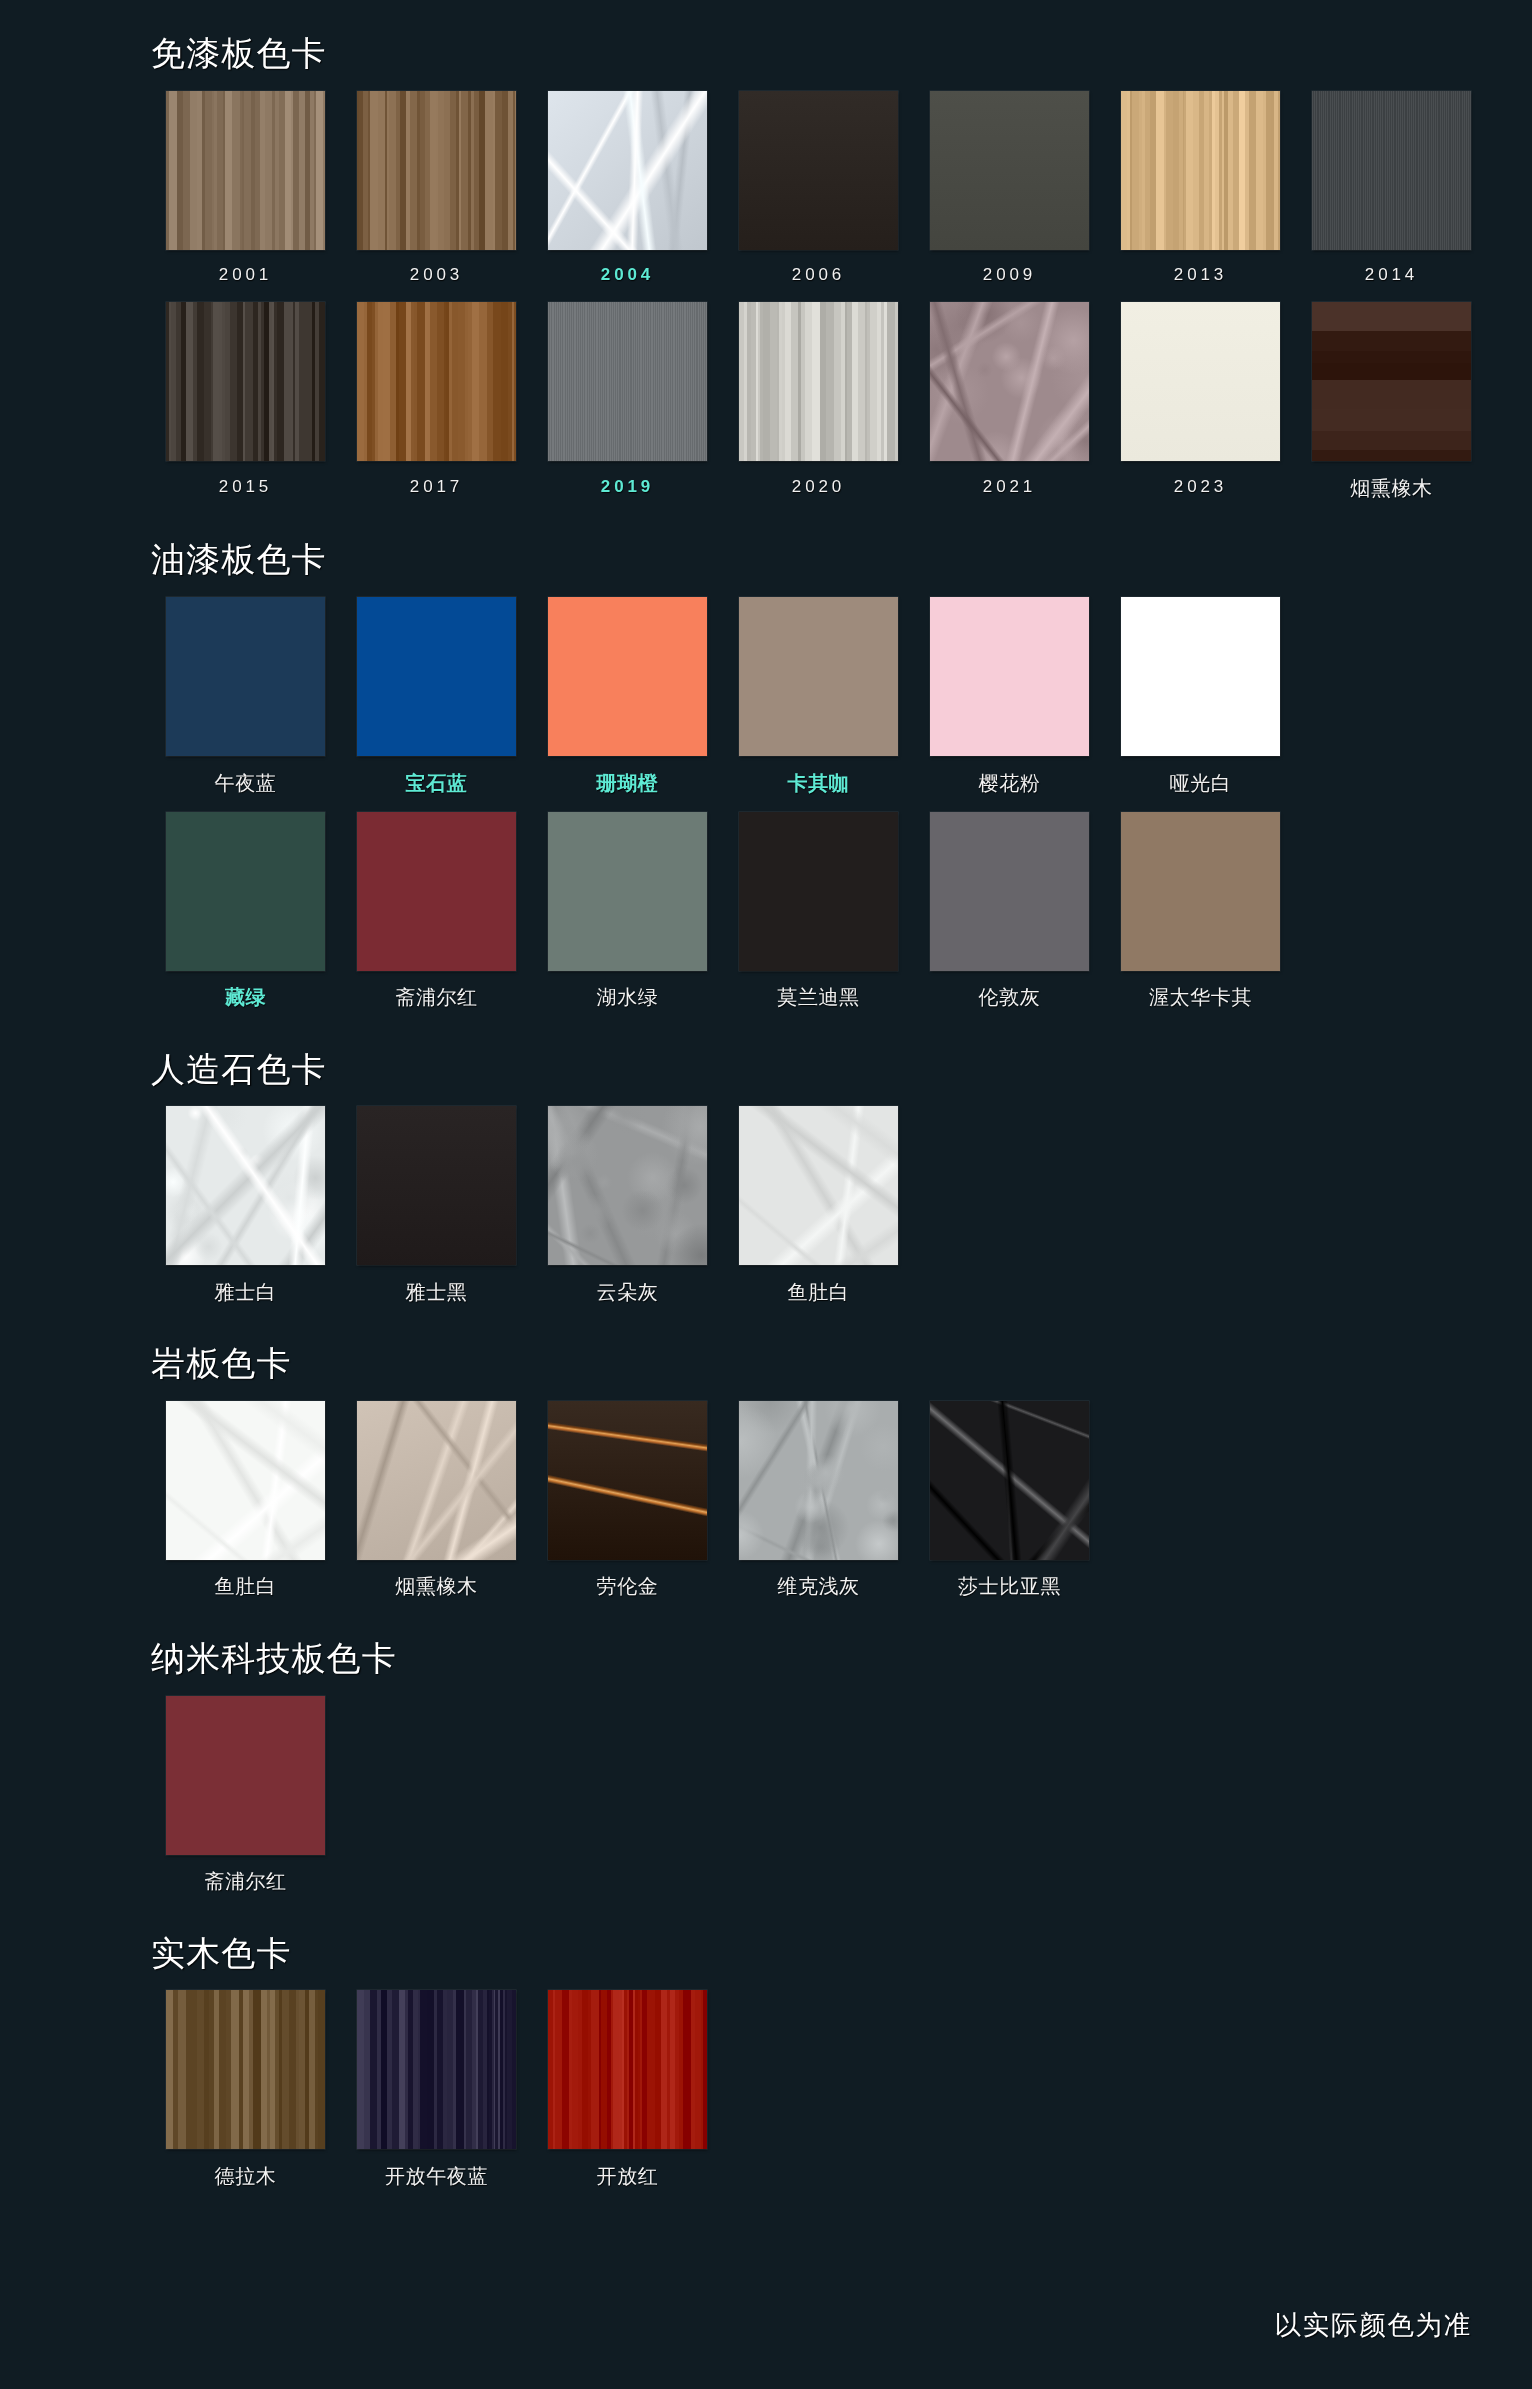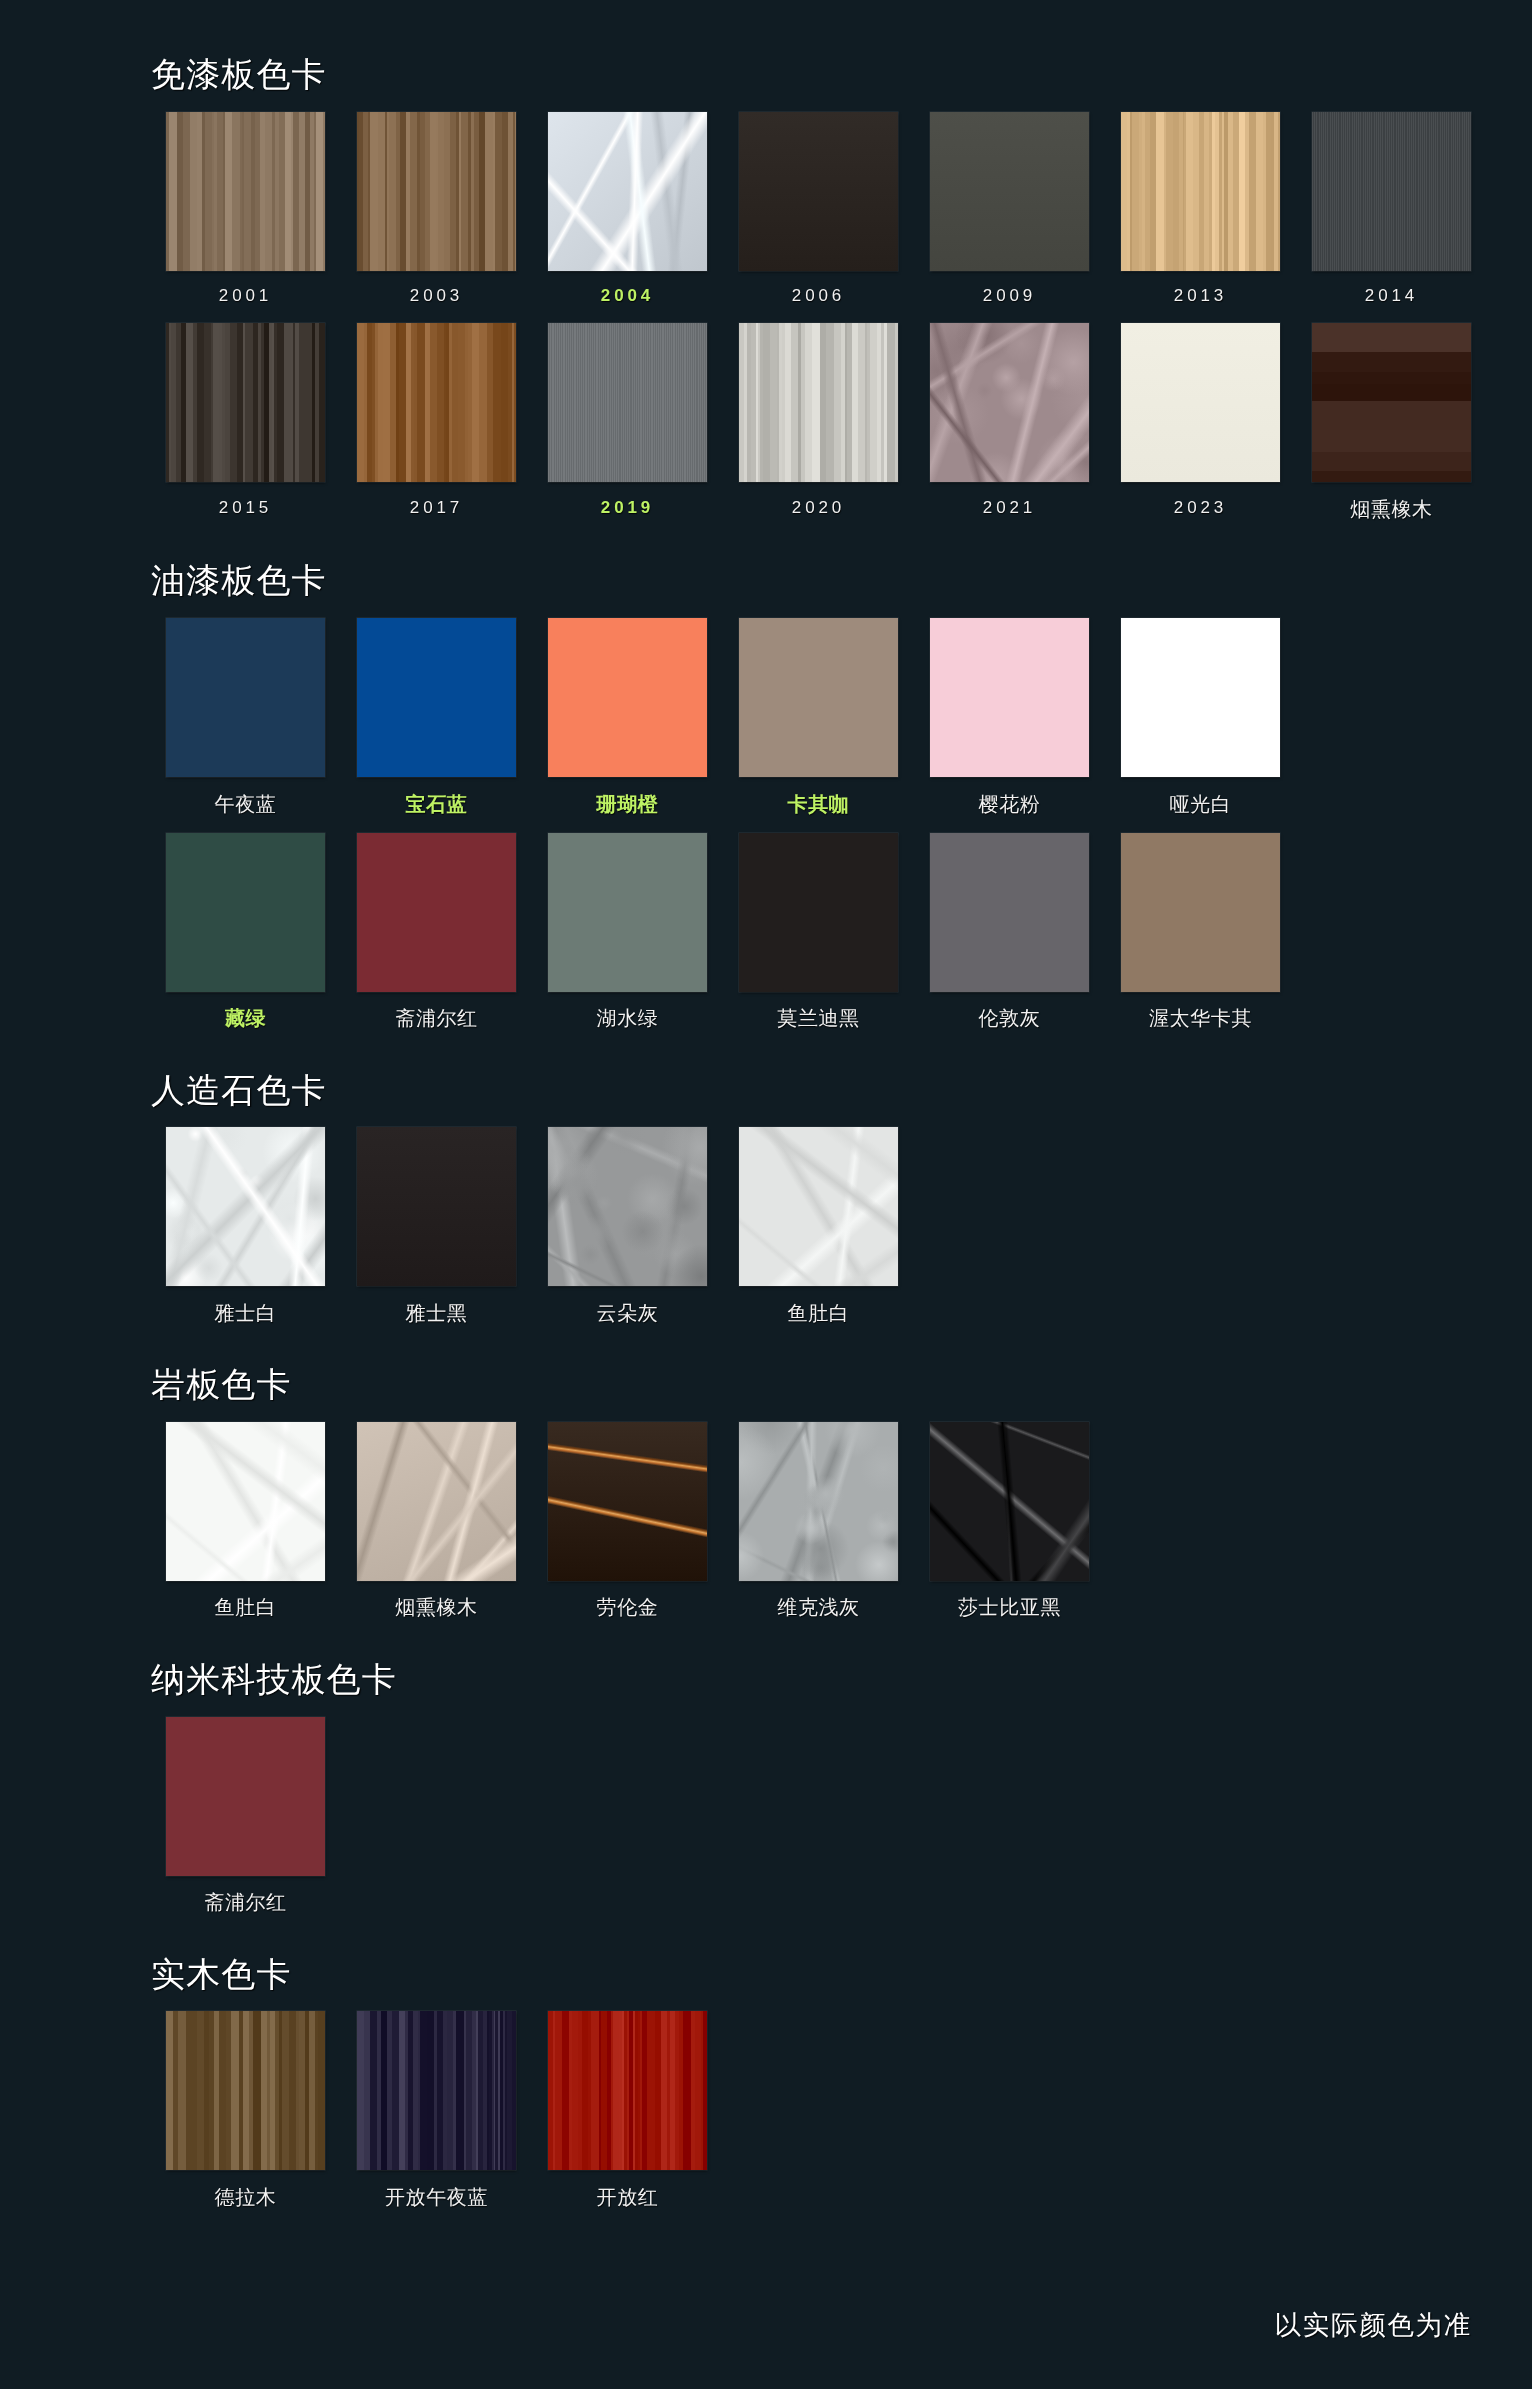--- a/index.html
+++ b/index.html
@@ -39,36 +39,36 @@
     font-size:20px;
     line-height:1;
     color:#f2f2f2;
     margin-top:16.6px;
     margin-bottom:19px;
     text-shadow:0.6px 1.1px 1.1px rgba(0,0,0,.9);
     white-space:nowrap;
     letter-spacing:0.6px;
   }
   .label.num{letter-spacing:3.9px;font-size:17px;}
-  .label.hl{color:#bef264;font-weight:bold;}
+  .label.hl{color:#5eead4;font-weight:bold;}
   .sec-gap{height:25.4px;}
   .footer{
     position:absolute;
     right:60px;bottom:46px;
     color:#ffffff;
     font-size:26.5px;
     letter-spacing:1.7px;
     text-shadow:1.1px 1.1px 1.1px rgba(0,0,0,.85);
   }
 </style>
 </head>
 <body style="background: rgb(16, 28, 35);">
 
 <div class="page">
-  <div id="sections-root" style="padding-top: 57px;">
+  <div id="sections-root" style="padding-top: 36px;">
       <div class="section">
         <div class="section-title">免漆板色卡</div>
         <div class="rows">
           <div class="row">
             <div class="cell">
               <div class="sw-wrap">
                 <div class="swatch" style="background-color: rgb(139, 118, 96); background-image: linear-gradient(90deg, rgb(123, 102, 80) 0%, rgb(123, 102, 80) 1.8%, rgb(155, 134, 112) 1.8%, rgb(155, 134, 112) 6.7%, rgb(113, 92, 70) 6.7%, rgb(113, 92, 70) 10.73%, rgb(124, 103, 81) 10.73%, rgb(124, 103, 81) 15.11%, rgb(146, 125, 103) 15.11%, rgb(146, 125, 103) 19.57%, rgb(149, 128, 106) 19.57%, rgb(149, 128, 106) 22.9%, rgb(114, 93, 71) 22.9%, rgb(114, 93, 71) 24.64%, rgb(127, 106, 84) 24.64%, rgb(127, 106, 84) 28.8%, rgb(133, 112, 90) 28.8%, rgb(133, 112, 90) 30.19%, rgb(138, 117, 95) 30.19%, rgb(138, 117, 95) 32.27%, rgb(127, 106, 84) 32.27%, rgb(127, 106, 84) 35.95%, rgb(118, 97, 75) 35.95%, rgb(118, 97, 75) 37.25%, rgb(156, 135, 113) 37.25%, rgb(156, 135, 113) 41.76%, rgb(138, 117, 95) 41.76%, rgb(138, 117, 95) 46.63%, rgb(126, 105, 83) 46.63%, rgb(126, 105, 83) 47.73%, rgb(122, 101, 79) 47.73%, rgb(122, 101, 79) 49.24%, rgb(131, 110, 88) 49.24%, rgb(131, 110, 88) 53.33%, rgb(119, 98, 76) 53.33%, rgb(119, 98, 76) 56.14%, rgb(126, 105, 83) 56.14%, rgb(126, 105, 83) 59.36%, rgb(148, 127, 105) 59.36%, rgb(148, 127, 105) 62.31%, rgb(142, 121, 99) 62.31%, rgb(142, 121, 99) 66.5%, rgb(125, 104, 82) 66.5%, rgb(125, 104, 82) 68.36%, rgb(140, 119, 97) 68.36%, rgb(140, 119, 97) 71.29%, rgb(130, 109, 87) 71.29%, rgb(130, 109, 87) 74.63%, rgb(161, 140, 118) 74.63%, rgb(161, 140, 118) 78.67%, rgb(153, 132, 110) 78.67%, rgb(153, 132, 110) 79.9%, rgb(123, 102, 80) 79.9%, rgb(123, 102, 80) 83.54%, rgb(145, 124, 102) 83.54%, rgb(145, 124, 102) 87.28%, rgb(113, 92, 70) 87.28%, rgb(113, 92, 70) 90.77%, rgb(143, 122, 100) 90.77%, rgb(143, 122, 100) 92.84%, rgb(128, 107, 85) 92.84%, rgb(128, 107, 85) 94.31%, rgb(165, 144, 122) 94.31%, rgb(165, 144, 122) 98.62%, rgb(144, 123, 101) 98.62%, rgb(144, 123, 101) 100%);"></div>
               </div>
               <div class="label num ">2001</div>
             </div>

